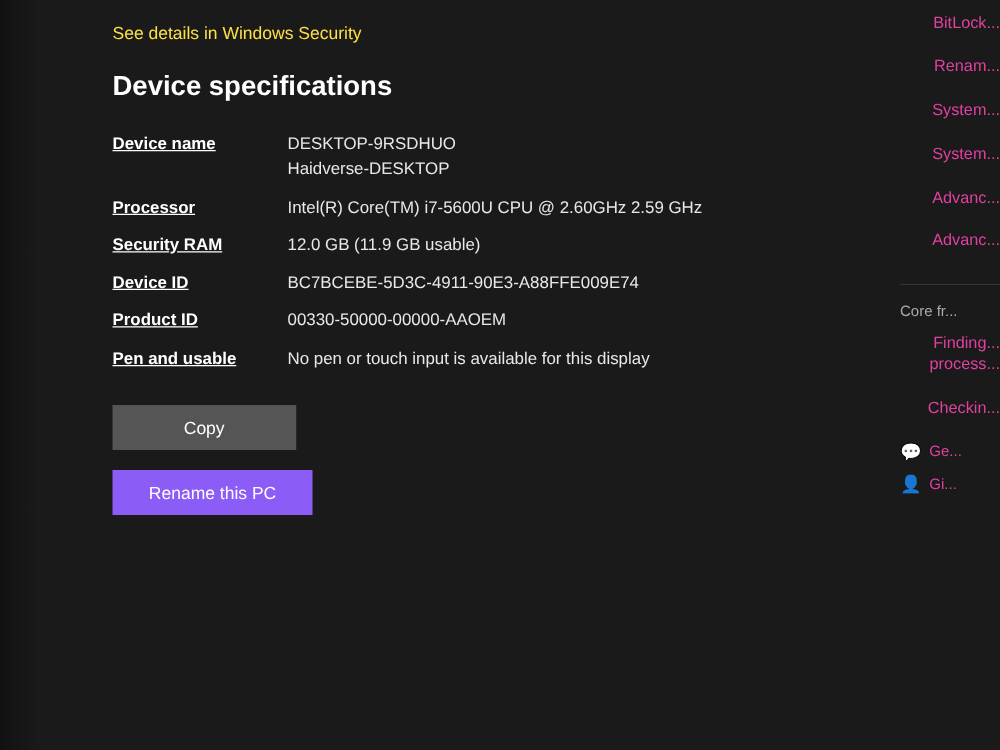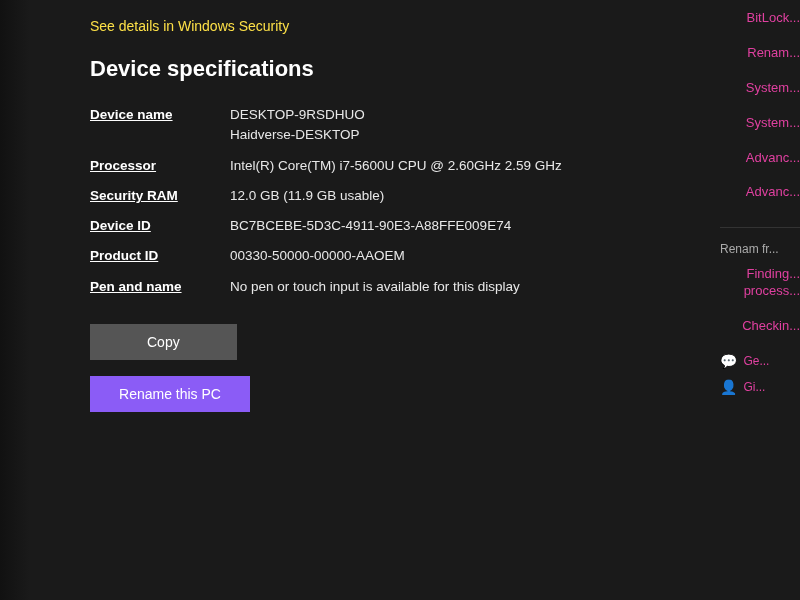--- a/index.html
+++ b/index.html
@@ -182,21 +182,21 @@
         </tr>
         <tr>
           <td>Device ID</td>
           <td>BC7BCEBE-5D3C-4911-90E3-A88FFE009E74</td>
         </tr>
         <tr>
           <td>Product ID</td>
           <td>00330-50000-00000-AAOEM</td>
         </tr>
         <tr>
-          <td>Pen and name</td>
+          <td>Pen and usable</td>
           <td>No pen or touch input is available for this display</td>
         </tr>
       </tbody>
   </table>
 
   <div class="button-row">
     <button class="copy-button">Copy</button>
   </div>
 
   <div class="button-row">
@@ -209,21 +209,21 @@
 <div class="right-sidebar">
   <div id="sidebar-links">
       <div class="sidebar-link">BitLock...</div>
       <div class="sidebar-link">Renam...</div>
       <div class="sidebar-link">System...</div>
       <div class="sidebar-link">System...</div>
       <div class="sidebar-link">Advanc...</div>
       <div class="sidebar-link">Advanc...</div>
     </div>
   <div class="sidebar-divider"></div>
-  <div class="sidebar-section-label">Renam fr...</div>
+  <div class="sidebar-section-label">Core fr...</div>
   <div id="help-links">
       <div class="sidebar-link">Finding...<br>process...</div>
       <div class="sidebar-link">Checkin...</div>
     </div>
   <div id="sidebar-icons">
       <div class="sidebar-icon-row">
         <span class="sidebar-icon">💬</span>
         <span class="sidebar-icon-text">Ge...</span>
       </div>
       <div class="sidebar-icon-row">

